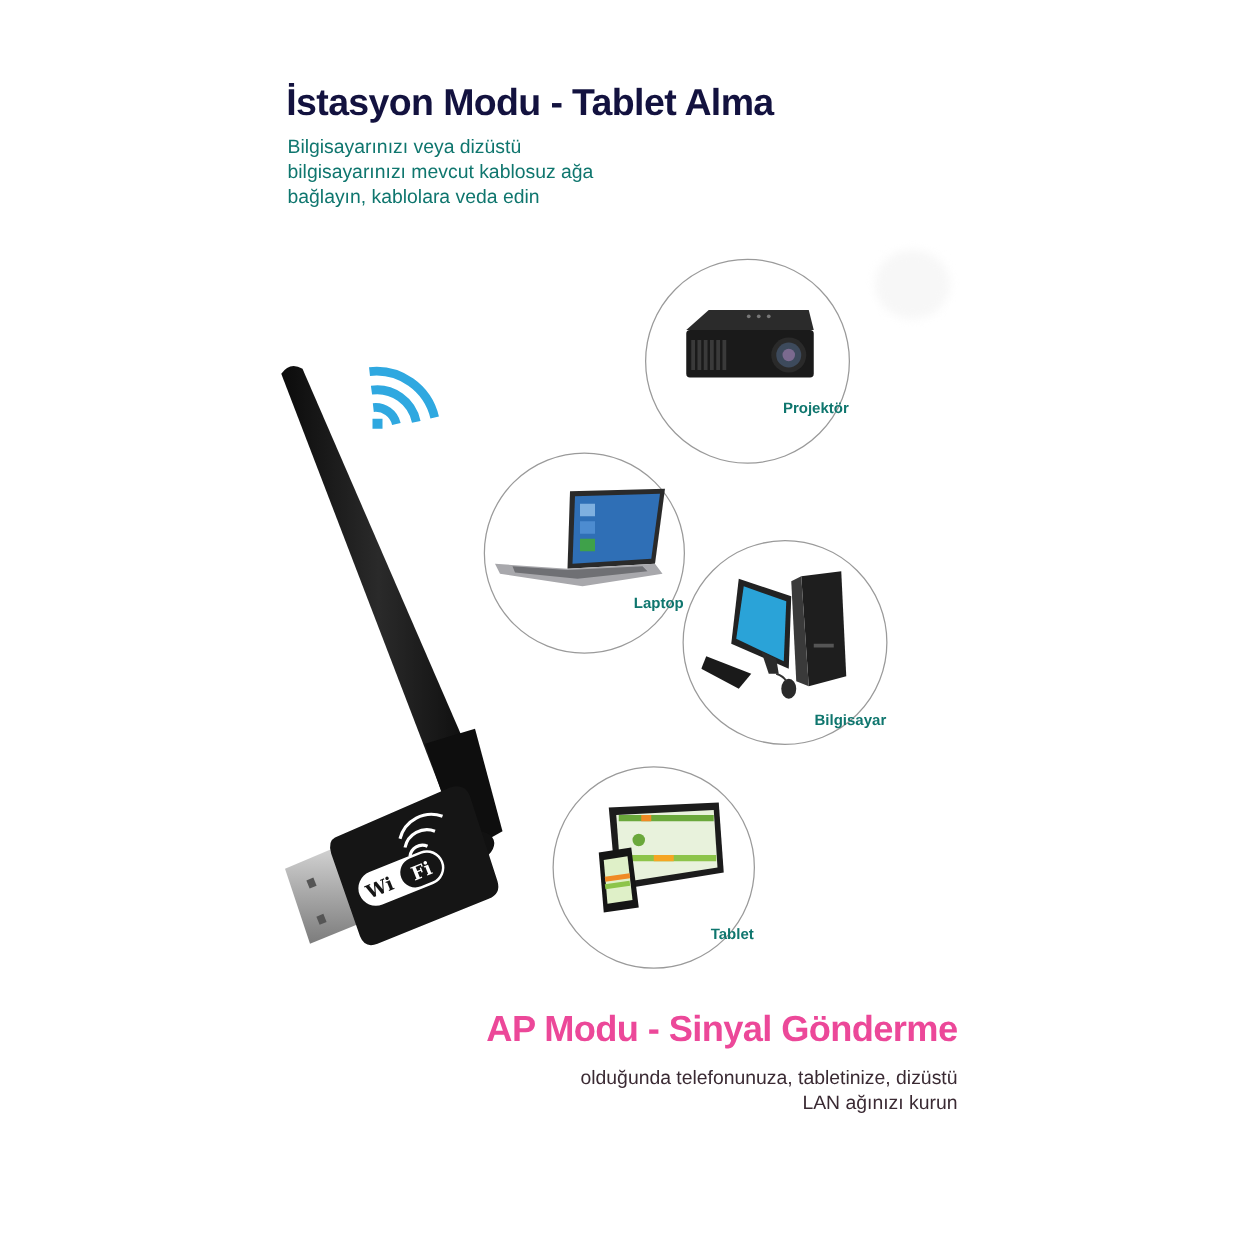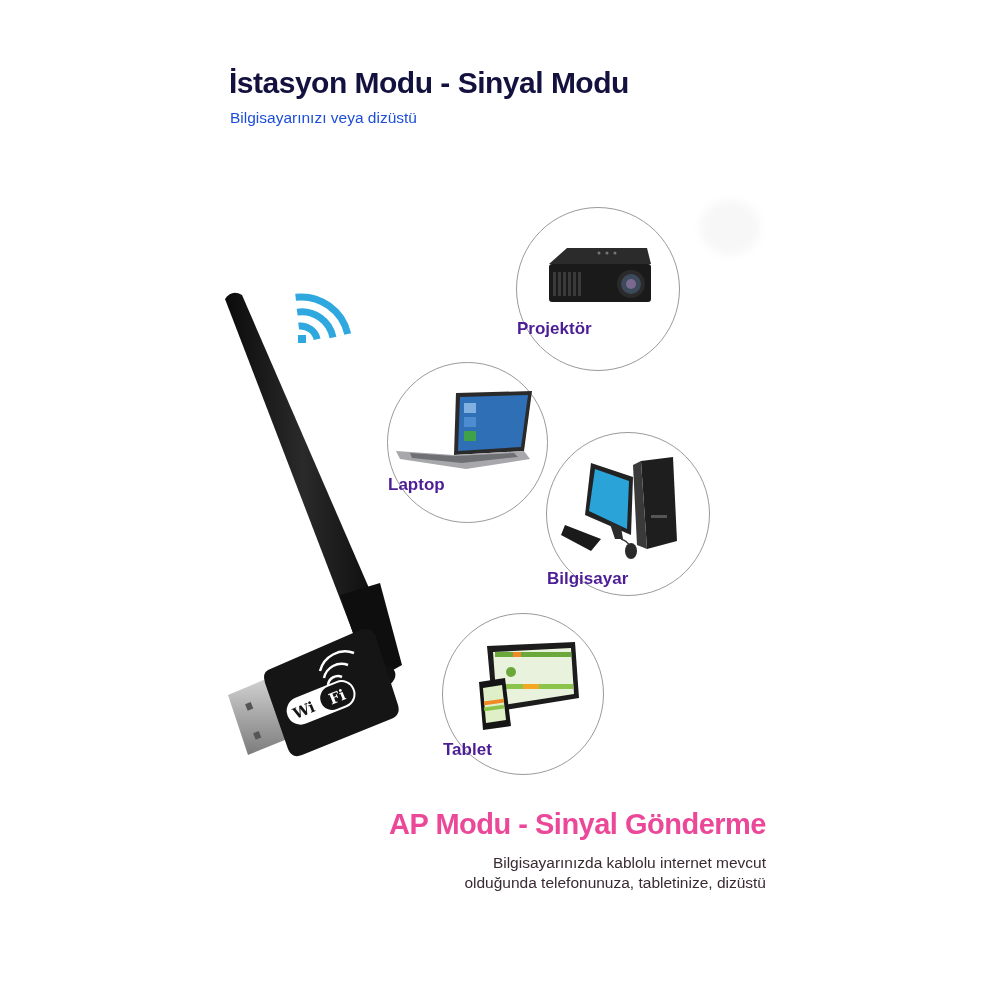--- a/index.html
+++ b/index.html
@@ -1,43 +1,45 @@
 <!DOCTYPE html>
 <html><head>
 <meta charset="utf-8">
 <style>
   html, body { margin: 0; padding: 0; background: #ffffff; }
   body { width: 1000px; height: 1000px; position: relative; overflow: hidden;
          font-family: "Liberation Sans", "DejaVu Sans", sans-serif; }
   .title-top { position: absolute; left: 229px; top: 66px; font-size: 30px; font-weight: bold;
                color: #13123f; letter-spacing: -0.5px; margin: 0; white-space: nowrap; }
   .desc-top { position: absolute; left: 230px; top: 108px; font-size: 15.5px; line-height: 20px;
-              color: #1d4ed8; width: 320px; margin: 0; }
+              color: #0f766e; width: 320px; margin: 0; }
   .desc-top span { display: block; white-space: nowrap; }
   .title-bottom { position: absolute; right: 234px; top: 808px; font-size: 29px; font-weight: bold;
                   color: #ec4899; letter-spacing: -0.5px; margin: 0; white-space: nowrap; }
   .desc-bottom { position: absolute; right: 234px; top: 853px; font-size: 15.5px; line-height: 20px;
                  color: #3a2a33; text-align: right; margin: 0; }
   .desc-bottom span { display: block; white-space: nowrap; }
 
   .device { position: absolute; border-radius: 50%; border: 1.5px solid #9a9a9a; background: #fff;
             box-sizing: border-box; }
-  .device-label { position: absolute; left: 0; right: 0; text-align: left; font-weight: bold;
-                  font-size: 17px; color: #4c1d95; }
+  .device-label { position: absolute; left: 0; right: 0; text-align: right; font-weight: bold;
+                  font-size: 12px; color: #0f766e; }
   .device-art { position: absolute; }
 
   .blob { position: absolute; left: 700px; top: 200px; width: 60px; height: 55px; border-radius: 50%;
           background: #f7f7f7; filter: blur(4px); }
 </style>
 </head>
 <body>
 
-<h1 class="title-top">İstasyon Modu - Sinyal Modu</h1>
+<h1 class="title-top">İstasyon Modu - Tablet Alma</h1>
 <p class="desc-top">
   <span>Bilgisayarınızı veya dizüstü</span>
+  <span>bilgisayarınızı mevcut kablosuz ağa</span>
+  <span>bağlayın, kablolara veda edin</span>
 </p>
 
 <div class="blob"></div>
 
 <svg style="position:absolute;left:292px;top:287px;" width="64" height="58" viewBox="0 0 64 58">
   <g fill="none" stroke="#2fa8e0" stroke-width="7" stroke-linecap="butt">
     <path d="M8 10 A48 48 0 0 1 56 52" transform="rotate(-6 8 52)"></path>
     <path d="M8 25 A32 32 0 0 1 41 54" transform="rotate(-6 8 52)"></path>
     <path d="M8 39 A17 17 0 0 1 25 54" transform="rotate(-6 8 52)"></path>
   </g>
@@ -152,15 +154,15 @@
     <path d="M8 44 L34 40 L40 88 L12 92 Z" fill="#151515"></path>
     <path d="M12 50 L31 47 L35 82 L15 85 Z" fill="#dff0c8"></path>
     <rect x="13" y="62" width="20" height="4" fill="#f08a24" transform="rotate(-8 23 64)"></rect>
     <rect x="13" y="68" width="20" height="4" fill="#8cc44a" transform="rotate(-8 23 70)"></rect>
   </svg>
   <div class="device-label" style="top:126px;">Tablet</div>
 </div>
 
 <h2 class="title-bottom">AP Modu - Sinyal Gönderme</h2>
 <p class="desc-bottom">
-  <span>Bilgisayarınızda kablolu internet mevcut</span>
   <span>olduğunda telefonunuza, tabletinize, dizüstü</span>
+  <span>LAN ağınızı kurun</span>
 </p>
 
 </body></html>

